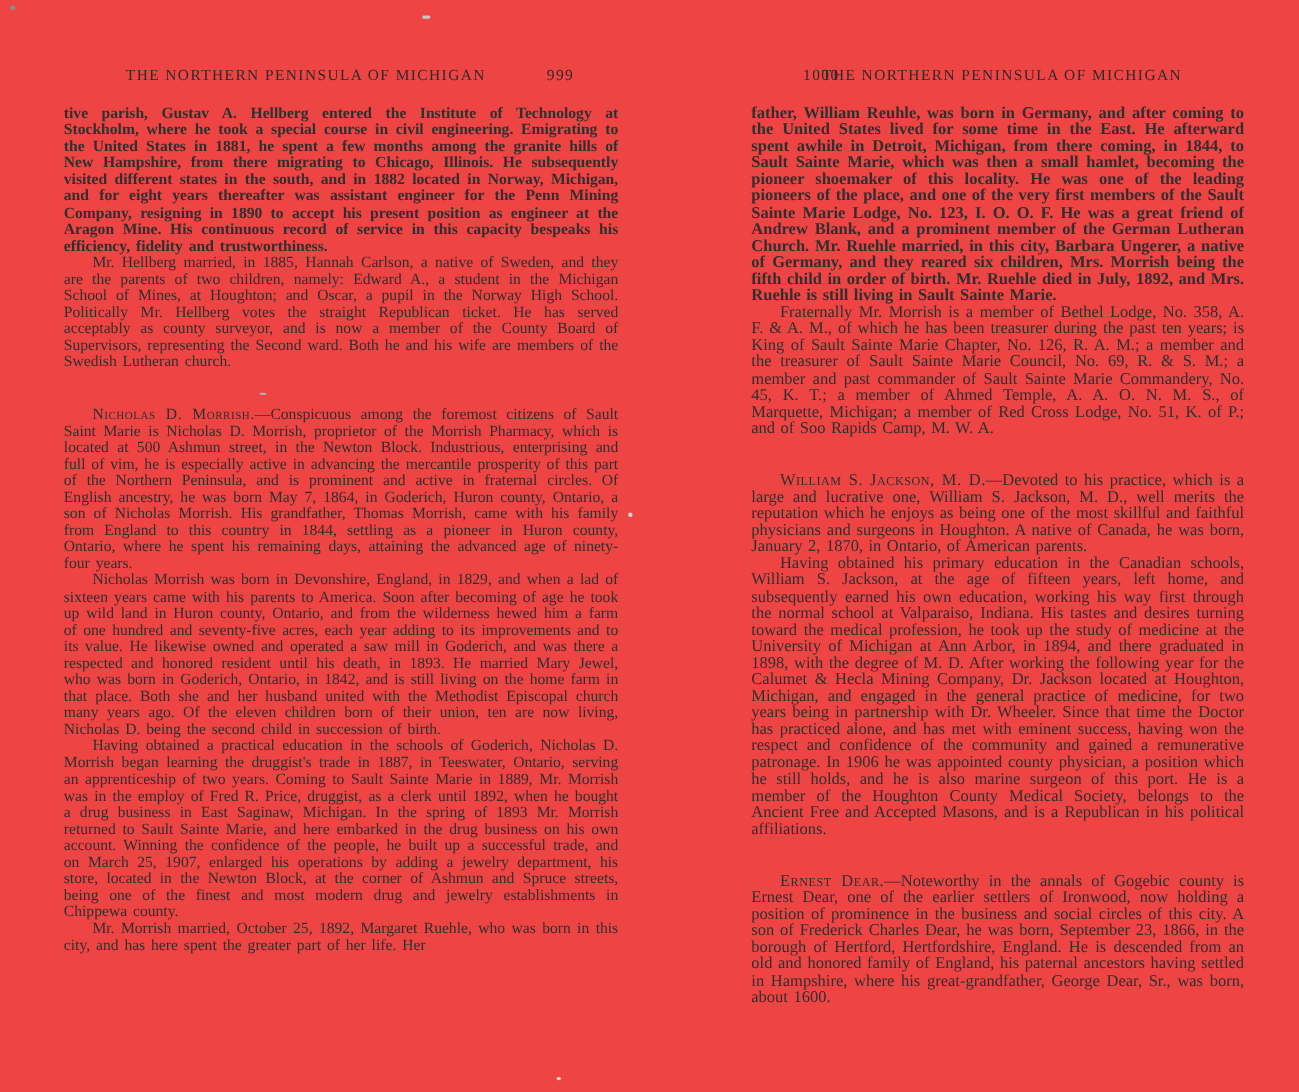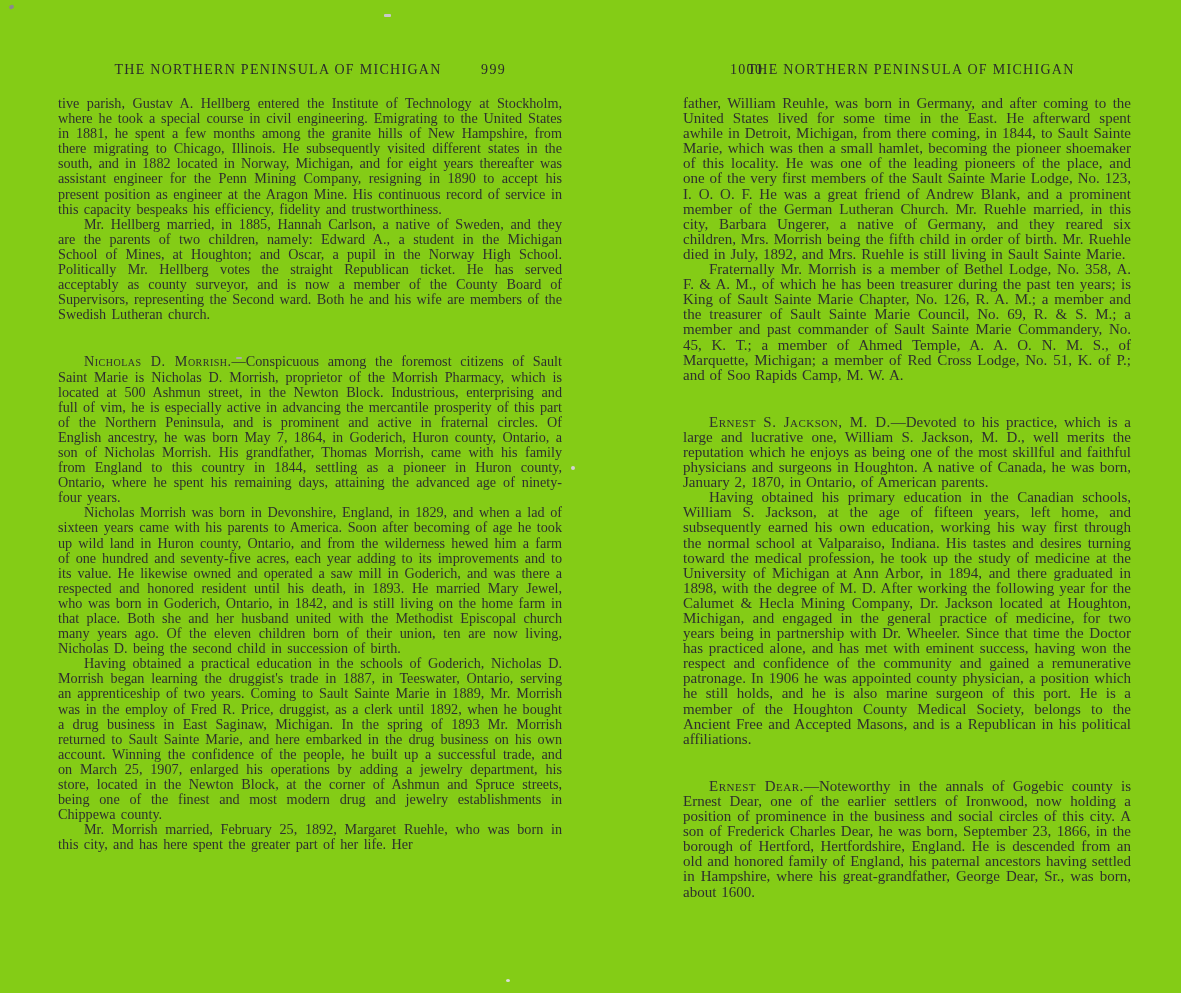--- a/index.html
+++ b/index.html
@@ -7,21 +7,21 @@
     padding: 0;
     width: 1181px;
     height: 993px;
     background: #fefefe;
     overflow: hidden;
     font-family: "Liberation Serif", "DejaVu Serif", serif;
   }
   .spread {
     position: absolute;
     inset: 0;
-    background: #84cc16;
+    background: #ef4444;
   }
   .page {
     position: absolute;
     top: 62px;
   }
   .page-left  { left: 58px;  width: 504px; }
   .page-right { left: 683px; width: 448px; }
 
   .page-header {
     position: relative;
@@ -31,36 +31,36 @@
     letter-spacing: 1.3px;
     color: #2b2b2b;
     white-space: nowrap;
   }
   .running-title {
     position: absolute;
     left: 50%;
   }
   .page-left  .running-title { transform: translateX(-50%) translateX(-32px); }
   .page-right .running-title { transform: translateX(-50%) translateX(4px); }
-  .page-left  .page-number { position: absolute; right: 56px; }
+  .page-left  .page-number { position: absolute; right: 40px; }
   .page-right .page-number { position: absolute; left: 0; margin-left: 47px; }
 
   .page-body {
     text-align: justify;
     color: #2f2f2f;
     text-rendering: optimizeLegibility;
   }
   .page-left  .page-body { font-size: 14.2px; line-height: 15.1px; word-spacing: 1.8px; }
   .page-right .page-body { font-size: 15px; line-height: 15.1px; word-spacing: 1.2px; }
 
   .para {
     margin: 0;
     text-indent: 26px;
   }
-  .para.no-indent { text-indent: 0; }
+  .para.no-indent { text-indent: 0; font-weight: bold; }
   .para.section-start { margin-top: 32px; }
 
   .lead {
     font-variant: small-caps;
     letter-spacing: 0.5px;
   }
 
   
   .speck {
     position: absolute;
@@ -81,33 +81,33 @@
     <div class="page-header">
       <span class="running-title">THE NORTHERN PENINSULA OF MICHIGAN</span>
       <span class="page-number">999</span>
     </div>
     <div class="page-body">
         <p class="para no-indent">tive parish, Gustav A. Hellberg entered the Institute of Technology at Stockholm, where he took a special course in civil engineering. Emigrating to the United States in 1881, he spent a few months among the granite hills of New Hampshire, from there migrating to Chicago, Illinois. He subsequently visited different states in the south, and in 1882 located in Norway, Michigan, and for eight years thereafter was assistant engineer for the Penn Mining Company, resigning in 1890 to accept his present position as engineer at the Aragon Mine. His continuous record of service in this capacity bespeaks his efficiency, fidelity and trustworthiness.</p>
         <p class="para">Mr. Hellberg married, in 1885, Hannah Carlson, a native of Sweden, and they are the parents of two children, namely: Edward A., a student in the Michigan School of Mines, at Houghton; and Oscar, a pupil in the Norway High School. Politically Mr. Hellberg votes the straight Republican ticket. He has served acceptably as county surveyor, and is now a member of the County Board of Supervisors, representing the Second ward. Both he and his wife are members of the Swedish Lutheran church.</p>
         <p class="para section-start"><span class="lead">Nicholas D. Morrish.</span>—Conspicuous among the foremost citizens of Sault Saint Marie is Nicholas D. Morrish, proprietor of the Morrish Pharmacy, which is located at 500 Ashmun street, in the Newton Block. Industrious, enterprising and full of vim, he is especially active in advancing the mercantile prosperity of this part of the Northern Peninsula, and is prominent and active in fraternal circles. Of English ancestry, he was born May 7, 1864, in Goderich, Huron county, Ontario, a son of Nicholas Morrish. His grandfather, Thomas Morrish, came with his family from England to this country in 1844, settling as a pioneer in Huron county, Ontario, where he spent his remaining days, attaining the advanced age of ninety-four years.</p>
         <p class="para">Nicholas Morrish was born in Devonshire, England, in 1829, and when a lad of sixteen years came with his parents to America. Soon after becoming of age he took up wild land in Huron county, Ontario, and from the wilderness hewed him a farm of one hundred and seventy-five acres, each year adding to its improvements and to its value. He likewise owned and operated a saw mill in Goderich, and was there a respected and honored resident until his death, in 1893. He married Mary Jewel, who was born in Goderich, Ontario, in 1842, and is still living on the home farm in that place. Both she and her husband united with the Methodist Episcopal church many years ago. Of the eleven children born of their union, ten are now living, Nicholas D. being the second child in succession of birth.</p>
         <p class="para">Having obtained a practical education in the schools of Goderich, Nicholas D. Morrish began learning the druggist's trade in 1887, in Teeswater, Ontario, serving an apprenticeship of two years. Coming to Sault Sainte Marie in 1889, Mr. Morrish was in the employ of Fred R. Price, druggist, as a clerk until 1892, when he bought a drug business in East Saginaw, Michigan. In the spring of 1893 Mr. Morrish returned to Sault Sainte Marie, and here embarked in the drug business on his own account. Winning the confidence of the people, he built up a successful trade, and on March 25, 1907, enlarged his operations by adding a jewelry department, his store, located in the Newton Block, at the corner of Ashmun and Spruce streets, being one of the finest and most modern drug and jewelry establishments in Chippewa county.</p>
-        <p class="para">Mr. Morrish married, February 25, 1892, Margaret Ruehle, who was born in this city, and has here spent the greater part of her life. Her</p>
+        <p class="para">Mr. Morrish married, October 25, 1892, Margaret Ruehle, who was born in this city, and has here spent the greater part of her life. Her</p>
       </div>
   </div>
 
   <div class="page page-right">
     <div class="page-header">
       <span class="page-number">1000</span>
       <span class="running-title">THE NORTHERN PENINSULA OF MICHIGAN</span>
     </div>
     <div class="page-body">
         <p class="para no-indent">father, William Reuhle, was born in Germany, and after coming to the United States lived for some time in the East. He afterward spent awhile in Detroit, Michigan, from there coming, in 1844, to Sault Sainte Marie, which was then a small hamlet, becoming the pioneer shoemaker of this locality. He was one of the leading pioneers of the place, and one of the very first members of the Sault Sainte Marie Lodge, No. 123, I. O. O. F. He was a great friend of Andrew Blank, and a prominent member of the German Lutheran Church. Mr. Ruehle married, in this city, Barbara Ungerer, a native of Germany, and they reared six children, Mrs. Morrish being the fifth child in order of birth. Mr. Ruehle died in July, 1892, and Mrs. Ruehle is still living in Sault Sainte Marie.</p>
         <p class="para">Fraternally Mr. Morrish is a member of Bethel Lodge, No. 358, A. F. &amp; A. M., of which he has been treasurer during the past ten years; is King of Sault Sainte Marie Chapter, No. 126, R. A. M.; a member and the treasurer of Sault Sainte Marie Council, No. 69, R. &amp; S. M.; a member and past commander of Sault Sainte Marie Commandery, No. 45, K. T.; a member of Ahmed Temple, A. A. O. N. M. S., of Marquette, Michigan; a member of Red Cross Lodge, No. 51, K. of P.; and of Soo Rapids Camp, M. W. A.</p>
-        <p class="para section-start"><span class="lead">Ernest S. Jackson, M. D.</span>—Devoted to his practice, which is a large and lucrative one, William S. Jackson, M. D., well merits the reputation which he enjoys as being one of the most skillful and faithful physicians and surgeons in Houghton. A native of Canada, he was born, January 2, 1870, in Ontario, of American parents.</p>
+        <p class="para section-start"><span class="lead">William S. Jackson, M. D.</span>—Devoted to his practice, which is a large and lucrative one, William S. Jackson, M. D., well merits the reputation which he enjoys as being one of the most skillful and faithful physicians and surgeons in Houghton. A native of Canada, he was born, January 2, 1870, in Ontario, of American parents.</p>
         <p class="para">Having obtained his primary education in the Canadian schools, William S. Jackson, at the age of fifteen years, left home, and subsequently earned his own education, working his way first through the normal school at Valparaiso, Indiana. His tastes and desires turning toward the medical profession, he took up the study of medicine at the University of Michigan at Ann Arbor, in 1894, and there graduated in 1898, with the degree of M. D. After working the following year for the Calumet &amp; Hecla Mining Company, Dr. Jackson located at Houghton, Michigan, and engaged in the general practice of medicine, for two years being in partnership with Dr. Wheeler. Since that time the Doctor has practiced alone, and has met with eminent success, having won the respect and confidence of the community and gained a remunerative patronage. In 1906 he was appointed county physician, a position which he still holds, and he is also marine surgeon of this port. He is a member of the Houghton County Medical Society, belongs to the Ancient Free and Accepted Masons, and is a Republican in his political affiliations.</p>
         <p class="para section-start"><span class="lead">Ernest Dear.</span>—Noteworthy in the annals of Gogebic county is Ernest Dear, one of the earlier settlers of Ironwood, now holding a position of prominence in the business and social circles of this city. A son of Frederick Charles Dear, he was born, September 23, 1866, in the borough of Hertford, Hertfordshire, England. He is descended from an old and honored family of England, his paternal ancestors having settled in Hampshire, where his great-grandfather, George Dear, Sr., was born, about 1600.</p>
       </div>
   </div>
 
   <span class="speck speck-1"></span>
   <span class="speck speck-2"></span>
   <span class="speck speck-3"></span>
   <span class="speck speck-4"></span>
   <span class="speck speck-5"></span>

